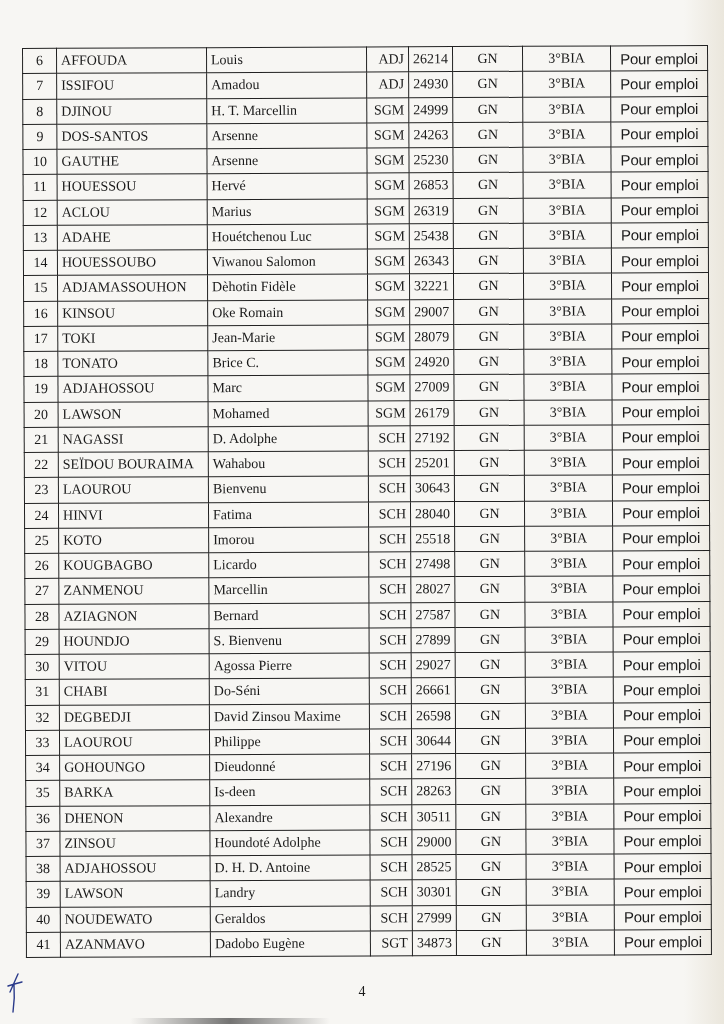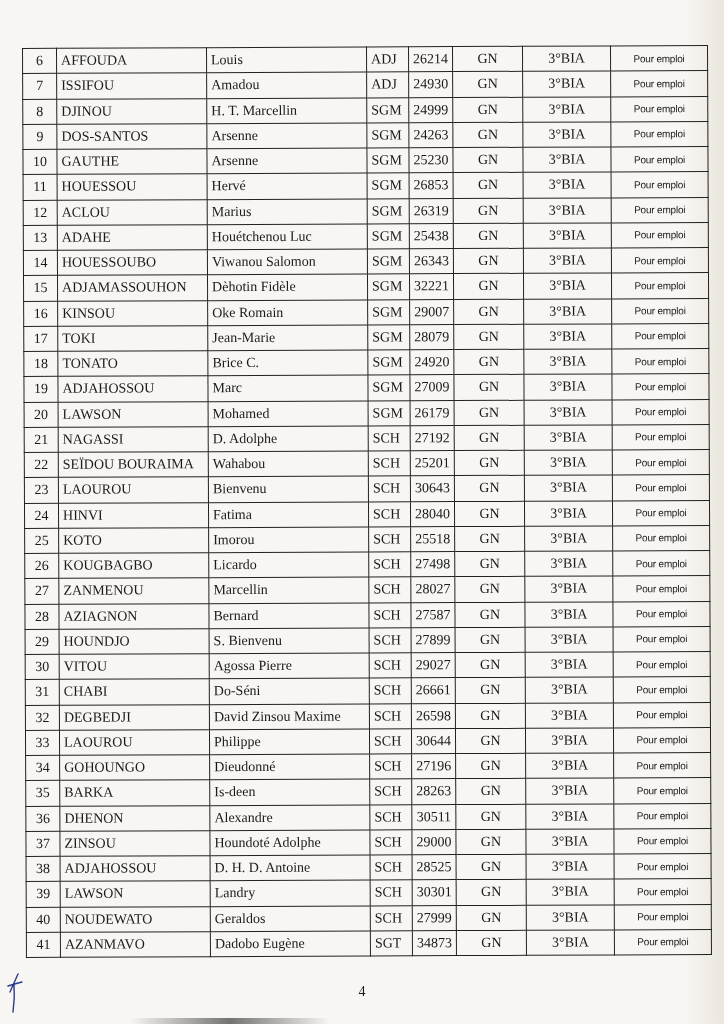--- a/index.html
+++ b/index.html
@@ -27,25 +27,25 @@
     td {
       border: 1.5px solid #222;
       height: 24.25px;
       padding: 0 4px;
       font-size: 14px;
       white-space: nowrap;
       overflow: hidden;
       vertical-align: middle;
     }
     td.num { text-align: center; width: 34px; padding: 0 2px; }
-    td.grade { text-align: left; width: 42px; margin-top: 40px; }
+    td.grade { text-align: right; width: 42px; margin-top: 40px; }
     td.mat { text-align: center; width: 40px; }
     td.arm { text-align: center; width: 68px; }
     td.unit { text-align: center; width: 86px; }
-    td.obs { text-align: center; font-size: 10px; font-family: "Liberation Sans", sans-serif; letter-spacing: -0.2px; border-radius: 9px; }
+    td.obs { text-align: center; font-size: 15px; font-family: "Liberation Sans", sans-serif; letter-spacing: -0.2px; border-radius: 9px; }
     .page-number {
       position: absolute; left: 0; width: 724px; top: 984px;
       text-align: center; font-size: 14px;
     }
     .pen-mark {
       position: absolute; left: 6px; top: 972px;
     }
     .bottom-shadow {
       position: absolute; left: 130px; top: 1018px; width: 200px; height: 6px;
       background: linear-gradient(to right, rgba(60,60,60,0), rgba(60,60,60,0.7), rgba(60,60,60,0));

